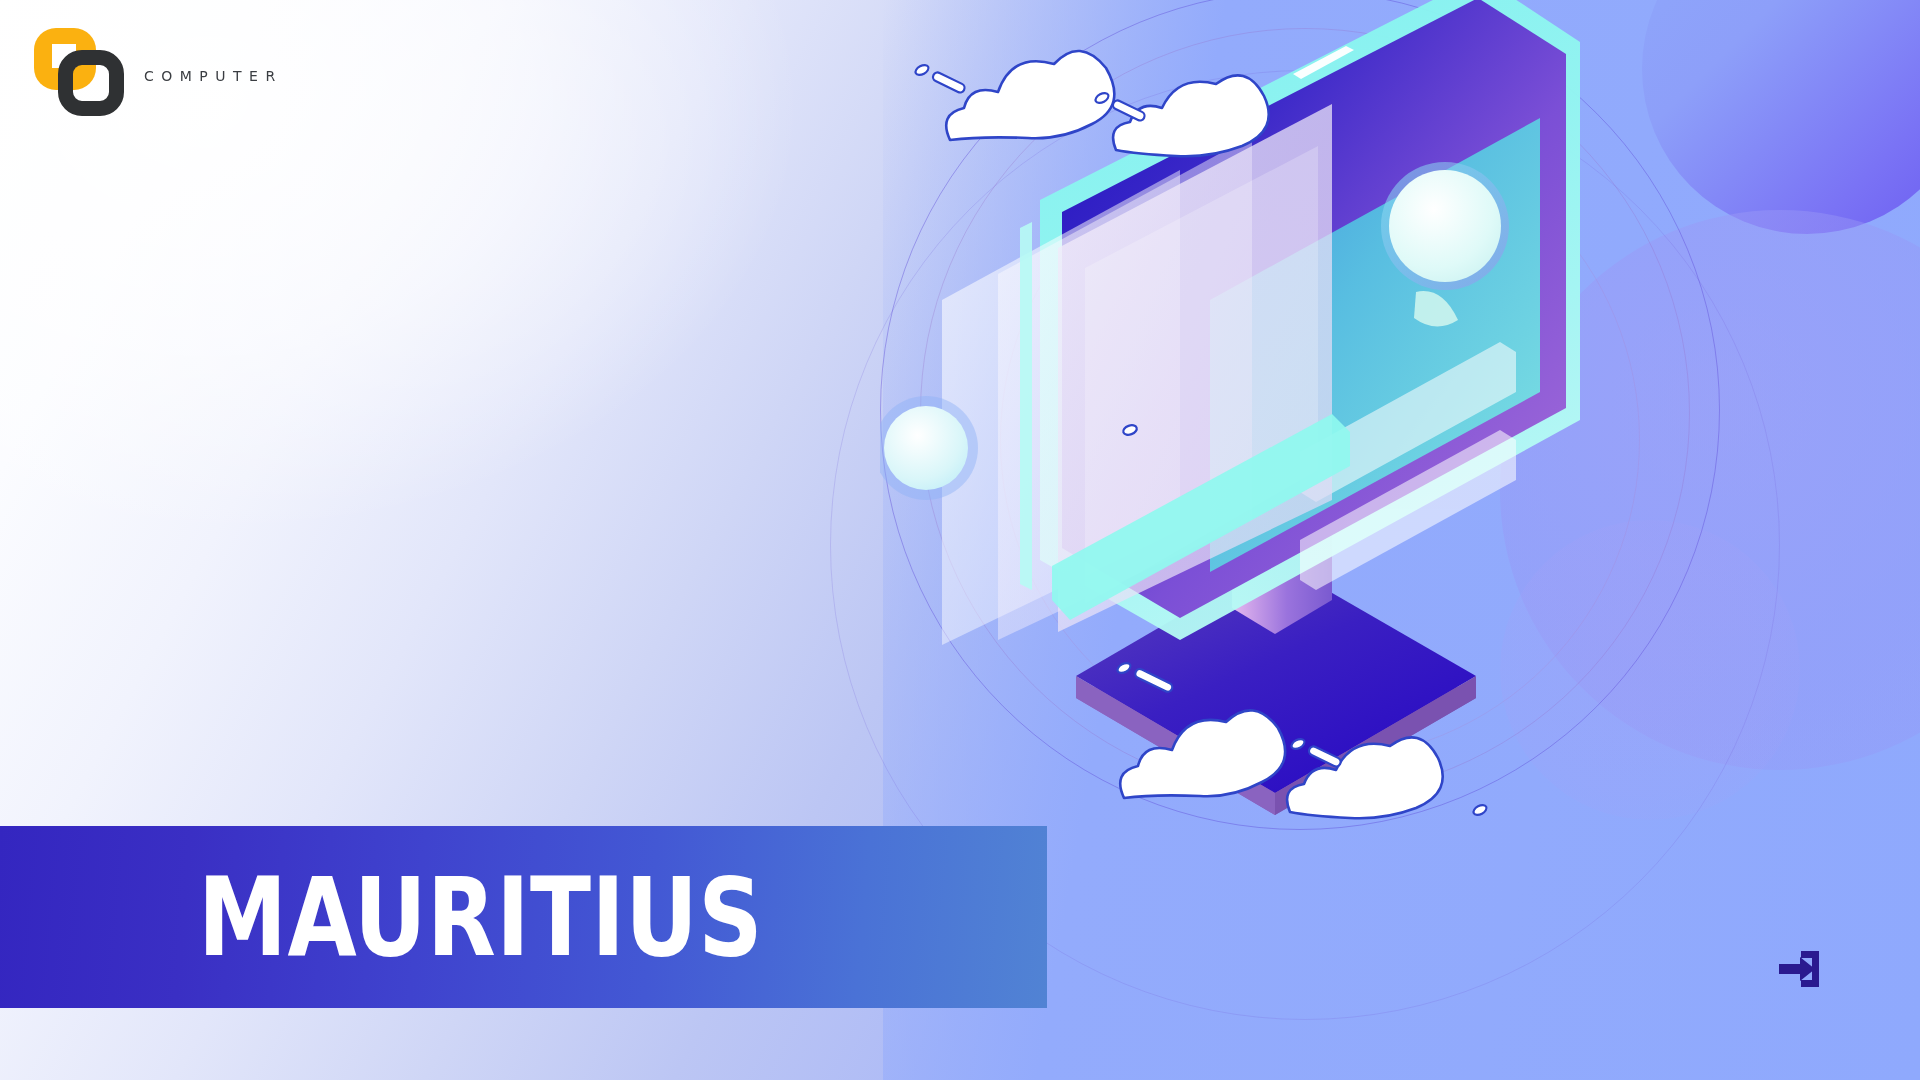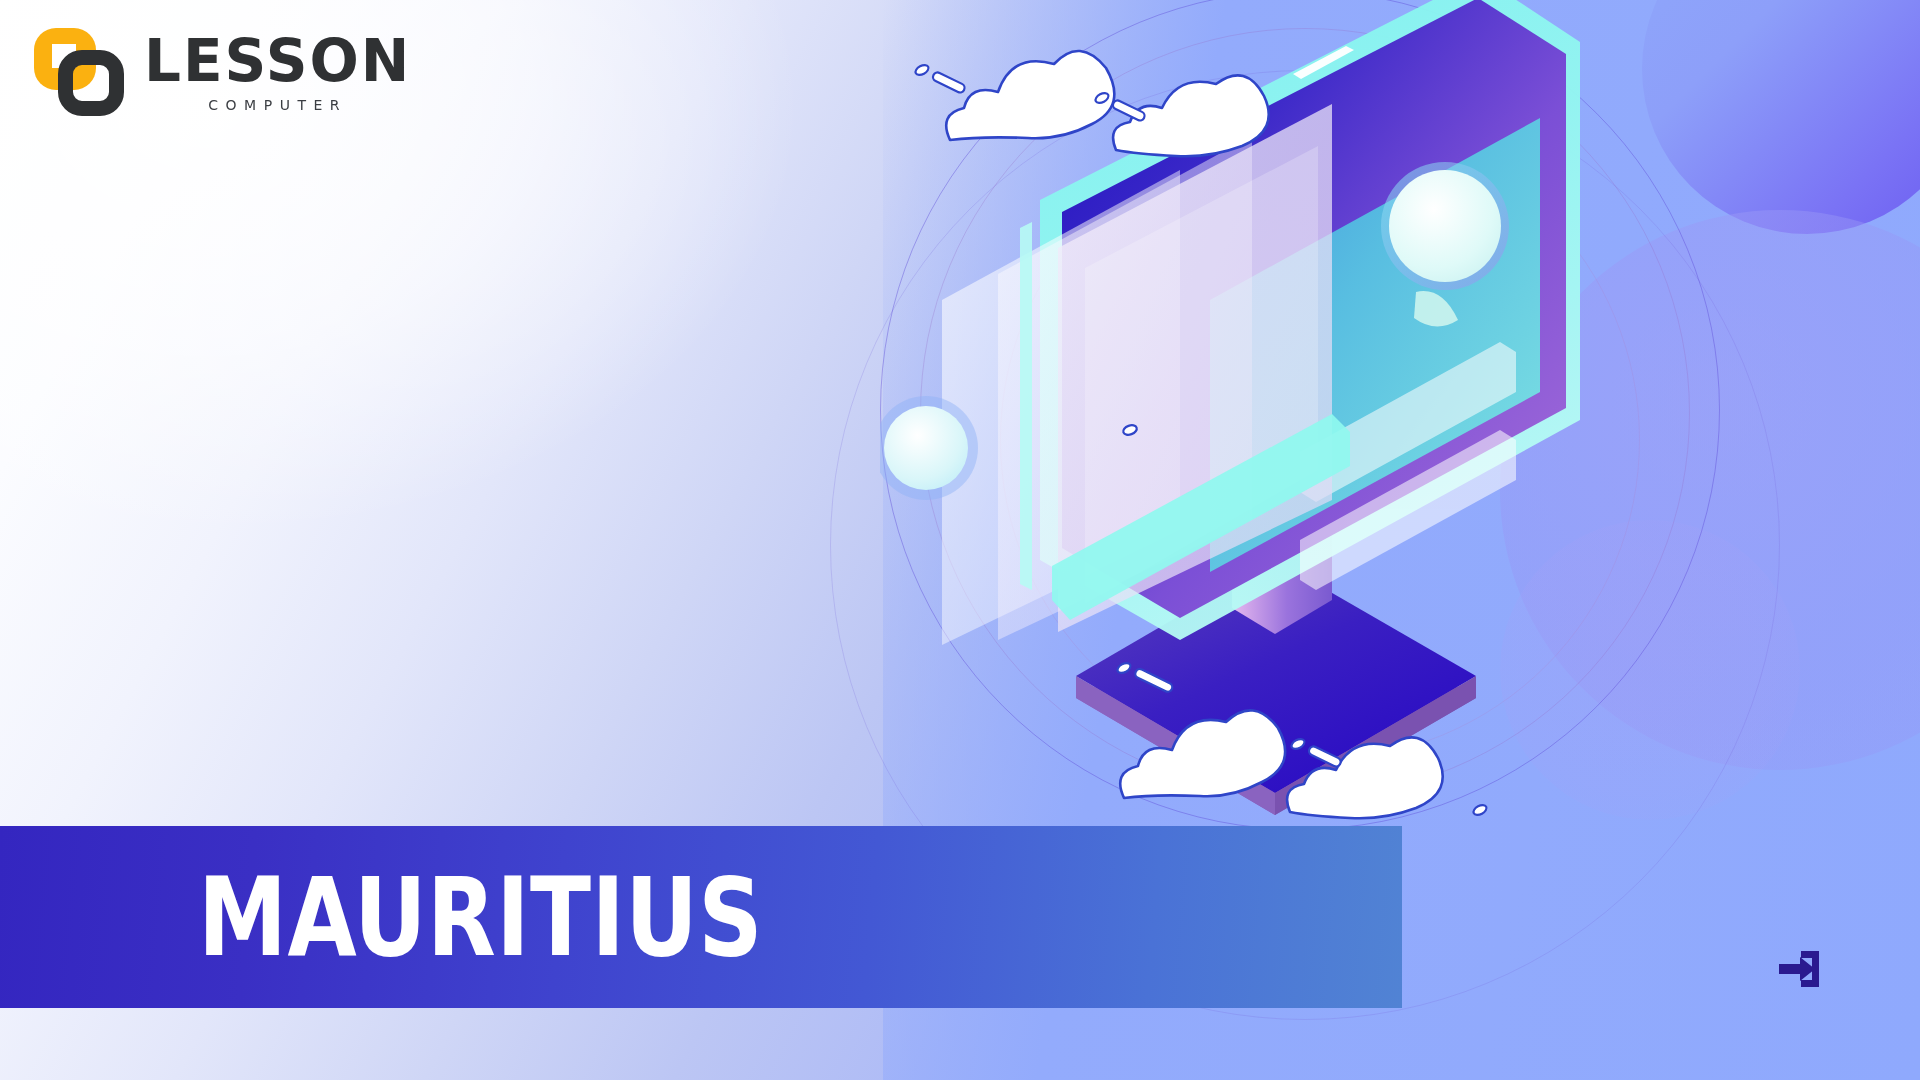--- a/index.html
+++ b/index.html
@@ -112,21 +112,21 @@
     line-height: 1.48;
     letter-spacing: 0.5px;
     transform: scaleX(0.90);
     transform-origin: left center;
     white-space: nowrap;
   }
 
   
   .banner {
     position: absolute; left: 0; top: 826px;
-    width: 1402px; height: 182px;
+    width: 1047px; height: 182px;
     background: linear-gradient(95deg, #3426c0 0%, #3a2fc4 18%, #3f43ce 40%, #4358d4 62%, #4a72d6 82%, #5183d4 100%);
     display: flex; align-items: center;
   }
   .banner-text {
     font-family: "DejaVu Sans Condensed", "Liberation Sans Narrow", "Liberation Sans", sans-serif;
     font-weight: 700; color: #ffffff;
     font-size: 108px; letter-spacing: 0.5px;
     margin-left: 198px;
     transform: scaleX(0.92);
     transform-origin: left center;
@@ -288,21 +288,20 @@
     </svg>
   </div>
 
   <div class="logo">
     <div class="logo-mark">
       <div class="sq"></div>
       <div class="notch"></div>
       <div class="ring-o"></div>
     </div>
     <div class="logo-text">
-      <span class="logo-word">LESSON</span>
       <span class="logo-sub">COMPUTER</span>
     </div>
   </div>
 
 
   <div class="banner">
     <span class="banner-text">MAURITIUS</span>
   </div>
 
   <div class="login-icon">

